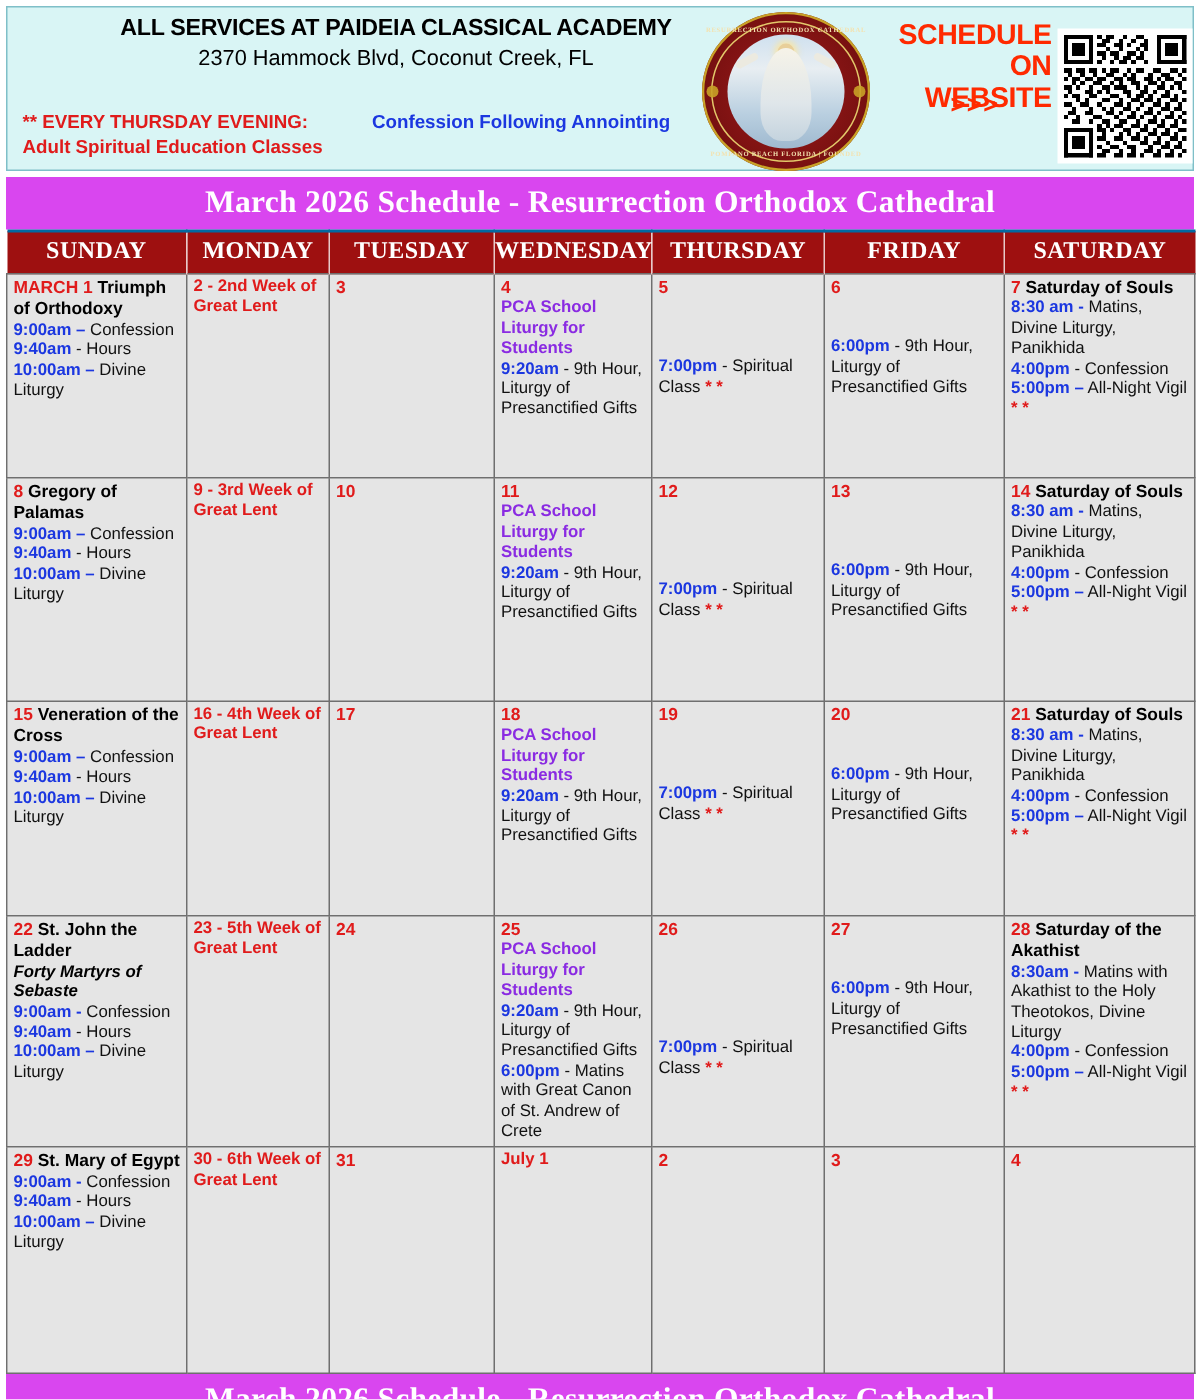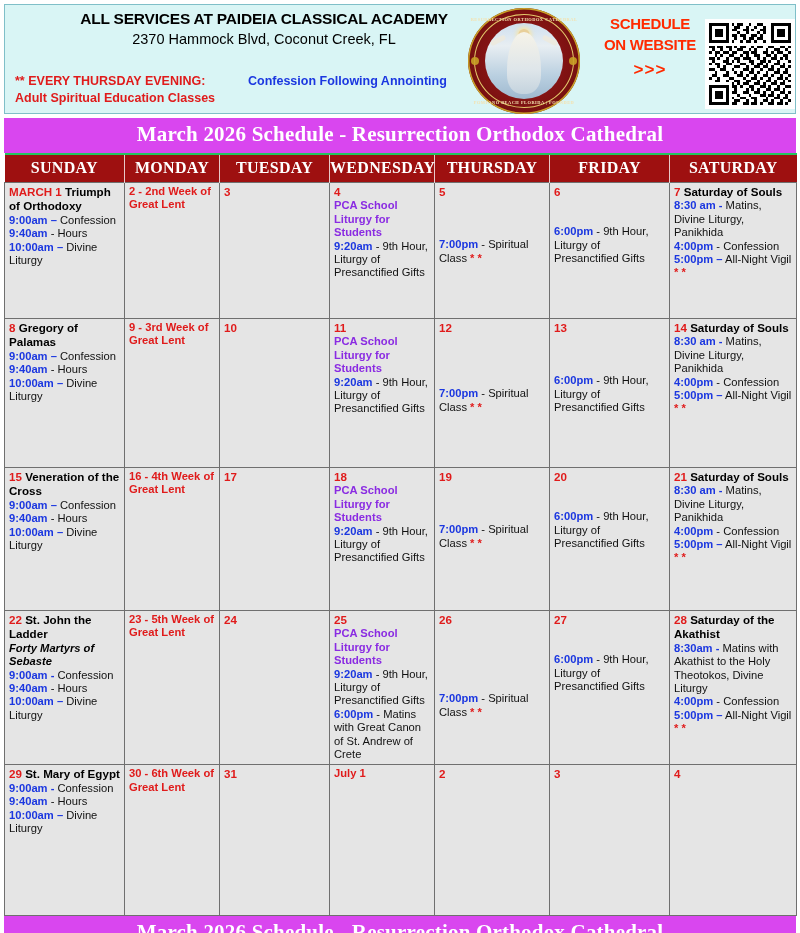--- a/index.html
+++ b/index.html
@@ -79,22 +79,22 @@
     font-family:"Liberation Serif", serif;
   }
   .logo-text-top{top:9px;}
   .logo-text-bot{bottom:9px;}
   .logo-dot{position:absolute;top:50%;width:8px;height:8px;margin-top:-4px;
     border-radius:50%;background:#c9a227;opacity:.9;}
   .logo-dot.l{left:3px;} .logo-dot.r{right:3px;}
 
   .sched-web{
     position:absolute;left:594px;top:8px;width:102px;
-    text-align:center;color:#ff2a00;font-weight:bold;
-    font-size:15px;line-height:21px;letter-spacing:-0.3px;
+    text-align:right;color:#ff2a00;font-weight:bold;
+    font-size:19px;line-height:21px;letter-spacing:-0.3px;
   }
   .arrows{
     position:absolute;left:594px;top:55px;width:102px;text-align:center;
     color:#ff2a00;font-weight:bold;font-size:17px;letter-spacing:1px;
   }
   .qr{
     position:absolute;left:700px;top:14px;width:90px;height:90px;
     background:#fff;padding:4px;box-sizing:border-box;
   }
   .qr svg{display:block;width:100%;height:100%;}
@@ -133,21 +133,21 @@
     font-weight:bold;
     font-size:16px;
     letter-spacing:.3px;
     padding:4px 0 5px 0;
     border-left:1px solid #e8c9c9;
     border-right:1px solid #e8c9c9;
     text-align:center;
   }
   thead th:first-child{border-left:none;}
   thead th:last-child{border-right:none;}
-  thead tr{border-top:2px solid #22c55e;}
+  thead tr{border-top:2px solid #0369a1;}
 
   tbody td{
     border:1px solid #6f6f6f;
     background:#e5e5e5;
     vertical-align:top;
     padding:2px 3px 3px 4px;
     font-size:11.2px;
     line-height:13.4px;
     color:#111;
   }

